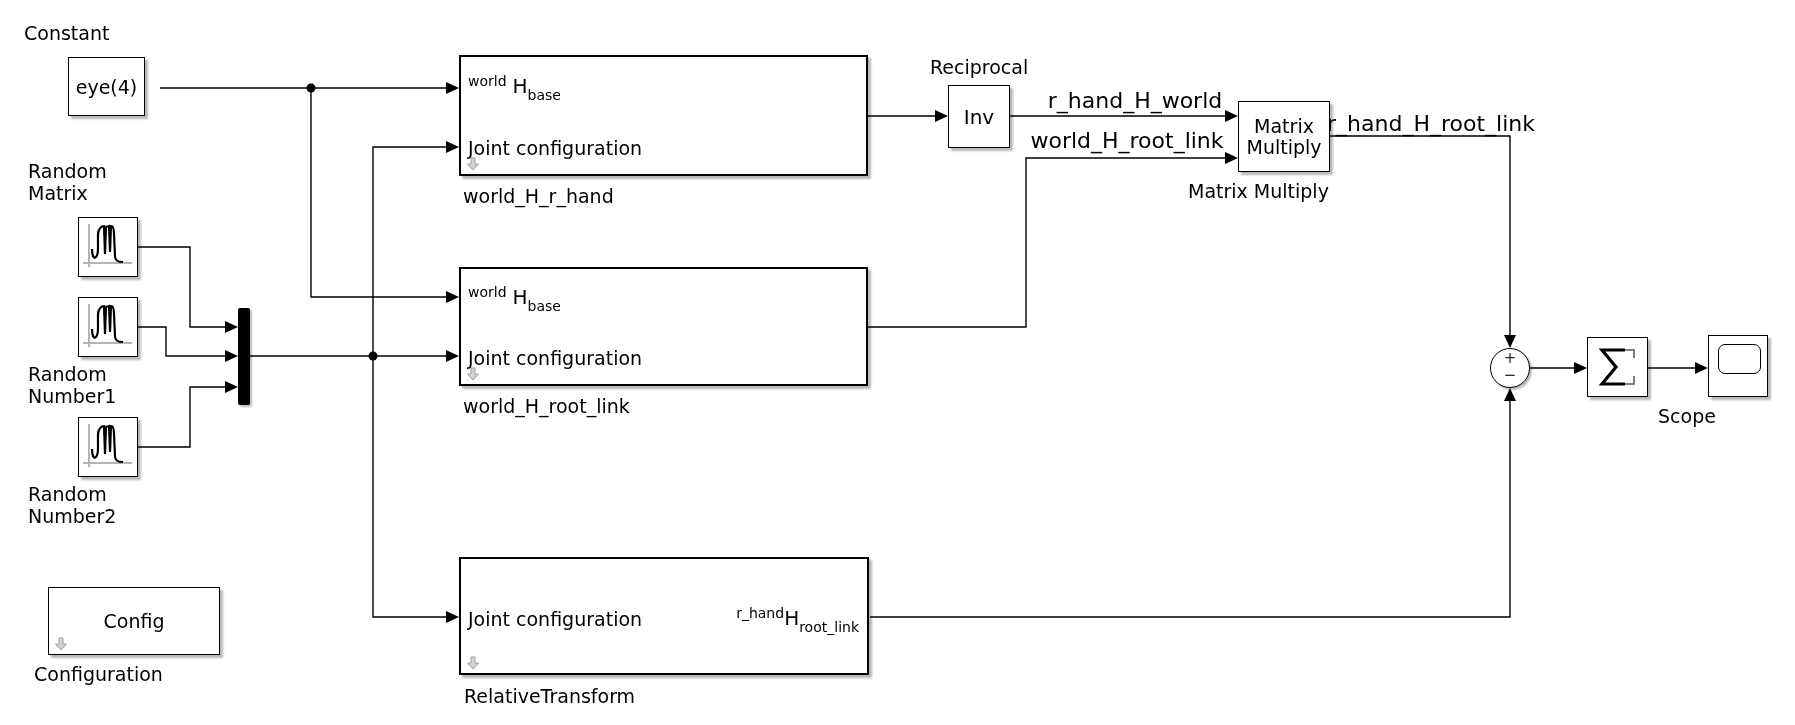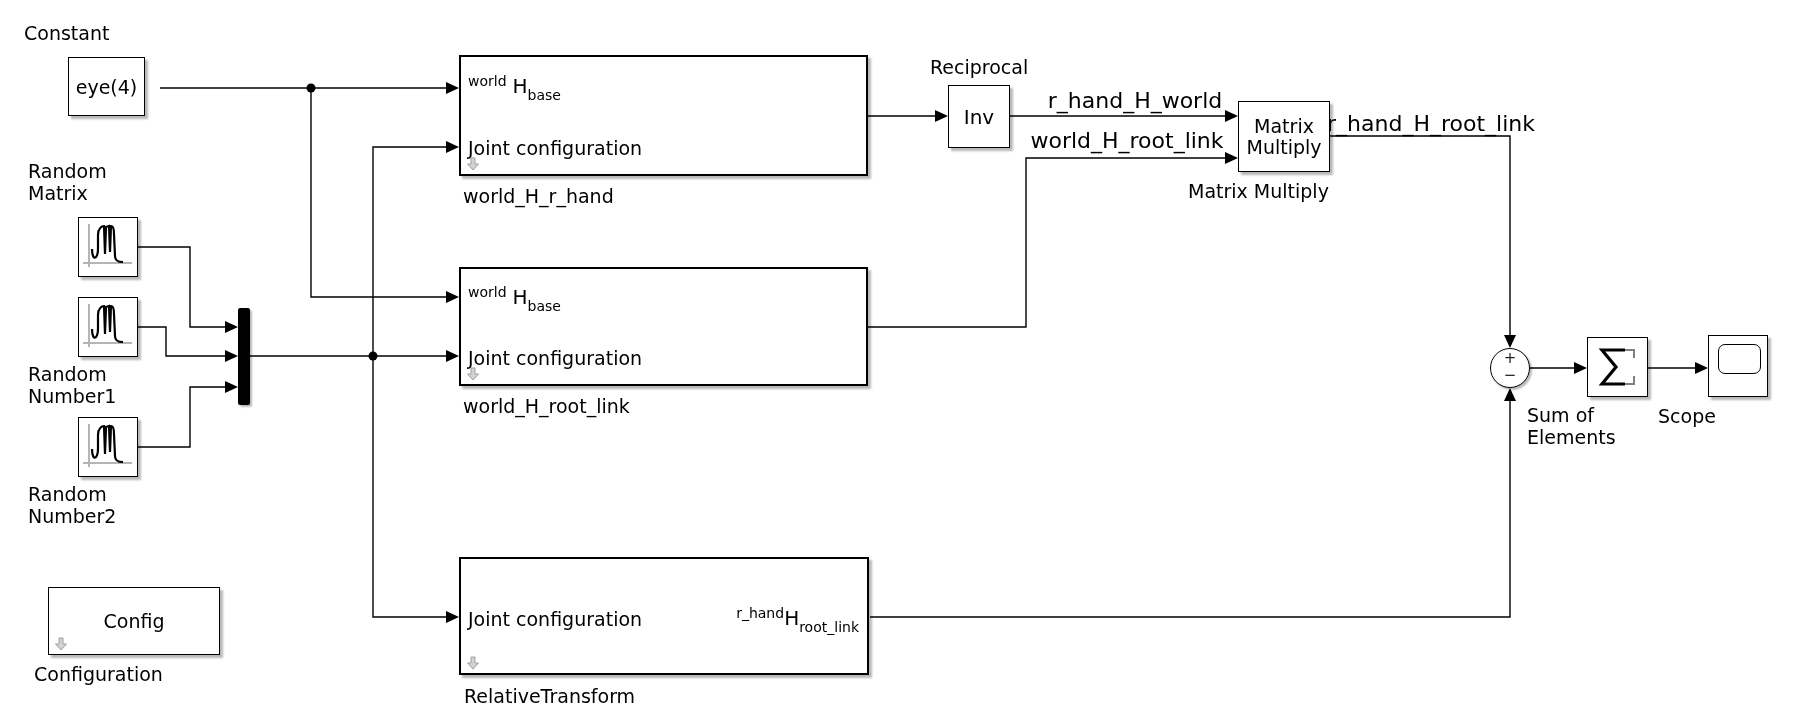--- a/index.html
+++ b/index.html
@@ -250,24 +250,20 @@
     <span class="minus">−</span>
   </div>
 
   <div class="blk blk-center" style="left:1587px;top:337px;width:61px;height:60px;">
     <svg width="57" height="56" viewBox="0 0 57 56">
       <polyline points="33,11 45,11 45,19" stroke="#808080" stroke-width="2" fill="none"></polyline>
       <polyline points="33,45 45,45 45,37" stroke="#808080" stroke-width="2" fill="none"></polyline>
       <polyline points="36,11 13,11 27,28 13,45 36,45" stroke="#000" stroke-width="3.2" fill="none"></polyline>
     </svg>
   </div>
-  <div class="lbl" style="left:1527px;top:404px;width:180px;">
-    <div>Sum of</div>
-    <div>Elements</div>
-  </div>
 
   <div class="blk" style="left:1708px;top:335px;width:60px;height:62px;">
     <div class="scope-screen"></div>
   </div>
   <div class="lbl" style="left:1658px;top:405px;width:160px;">Scope</div>
 
   <div class="blk blk-center" style="left:48px;top:587px;width:172px;height:68px;text-align:right;">
     <span>Config</span>
     <svg class="badge" viewBox="0 0 13 14">
       <path d="M4.5,1 L8.5,1 L8.5,7 L12,7 L6.5,13 L1,7 L4.5,7 Z" fill="#d2d2d2" stroke="#a0a0a0" stroke-width="1"></path>

